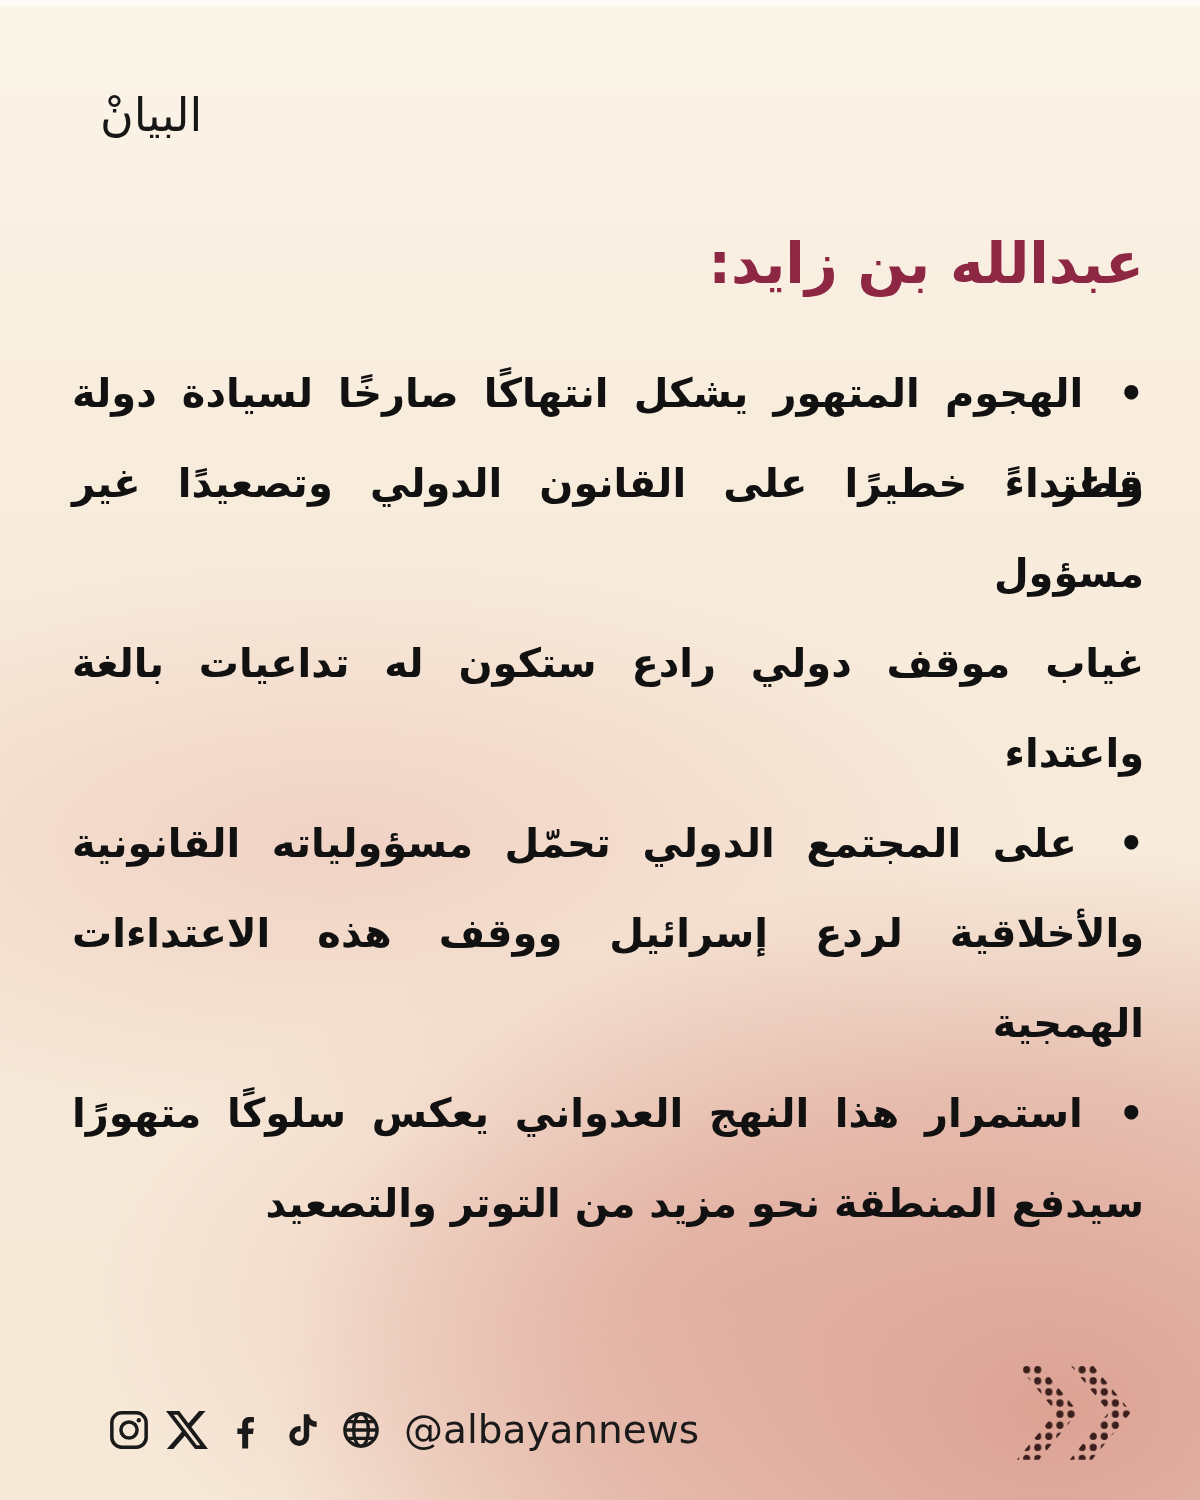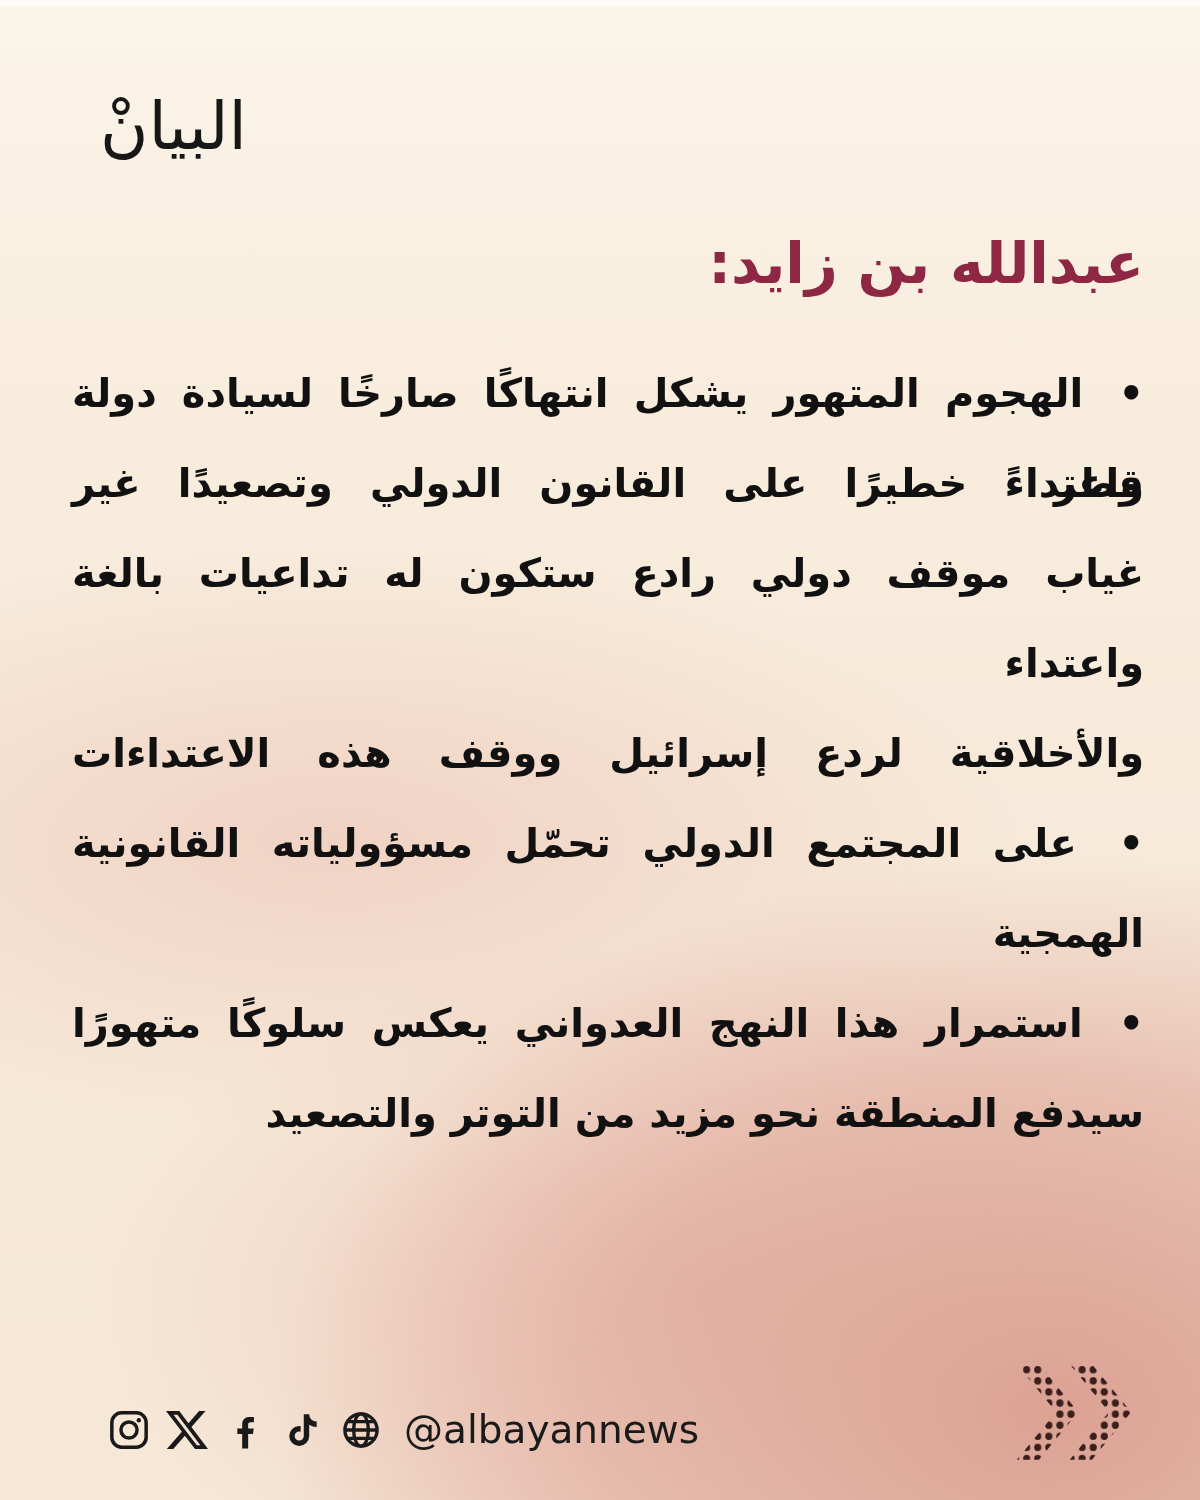--- a/index.html
+++ b/index.html
@@ -15,21 +15,21 @@
       radial-gradient(900px 500px at 60% 86%, rgba(226,168,155,0.50) 0%, rgba(226,168,155,0) 70%),
       linear-gradient(180deg, #fbf4e9 0%, #f8ecdc 30%, #f6e7d6 100%);
   }
   .poster::before {
     content:""; position:absolute; top:0; left:0; right:0; height:6px;
     background:rgba(255,255,255,0.65); pointer-events:none;
   }
   .logo {
     position:absolute; top:88px; left:100px;
     direction:rtl;
-    font-size:66px; font-weight:normal;
+    font-size:46px; font-weight:normal;
     color:#171717;
     letter-spacing:1px;
   }
   .headline {
     position:absolute; top:230px; right:56px;
     margin:0;
     font-size:57px; font-weight:bold;
     color:#8e2744;
   }
   .bullets {
@@ -67,24 +67,25 @@
 
 <div class="poster">
 
   <div class="logo">البيانْ</div>
 
   <h1 class="headline" style="color: rgb(142, 39, 68);">عبدالله بن زايد:</h1>
 
   <div class="bullets" id="bullets">
       <div class="line full"><span class="dot">• </span>الهجوم المتهور يشكل انتهاكًا صارخًا لسيادة دولة قطر</div>
       <div class="line full">واعتداءً خطيرًا على القانون الدولي وتصعيدًا غير</div>
+      <div class="line">مسؤول</div>
       <div class="line full">غياب موقف دولي رادع ستكون له تداعيات بالغة</div>
       <div class="line">واعتداء</div>
+      <div class="line full"><span class="dot">• </span>على المجتمع الدولي تحمّل مسؤولياته القانونية</div>
       <div class="line full">والأخلاقية لردع إسرائيل ووقف هذه الاعتداءات</div>
-      <div class="line full"><span class="dot">• </span>على المجتمع الدولي تحمّل مسؤولياته القانونية</div>
       <div class="line">الهمجية</div>
       <div class="line full"><span class="dot">• </span>استمرار هذا النهج العدواني يعكس سلوكًا متهورًا</div>
       <div class="line">سيدفع المنطقة نحو مزيد من التوتر والتصعيد</div>
     </div>
 
   <div class="social">
     <span>
       <svg viewBox="0 0 24 24" fill="none" stroke="#1a1a1a" stroke-width="2">
         <rect x="2.2" y="2.2" width="19.6" height="19.6" rx="5.6"></rect>
         <circle cx="12" cy="12" r="4.6"></circle>

